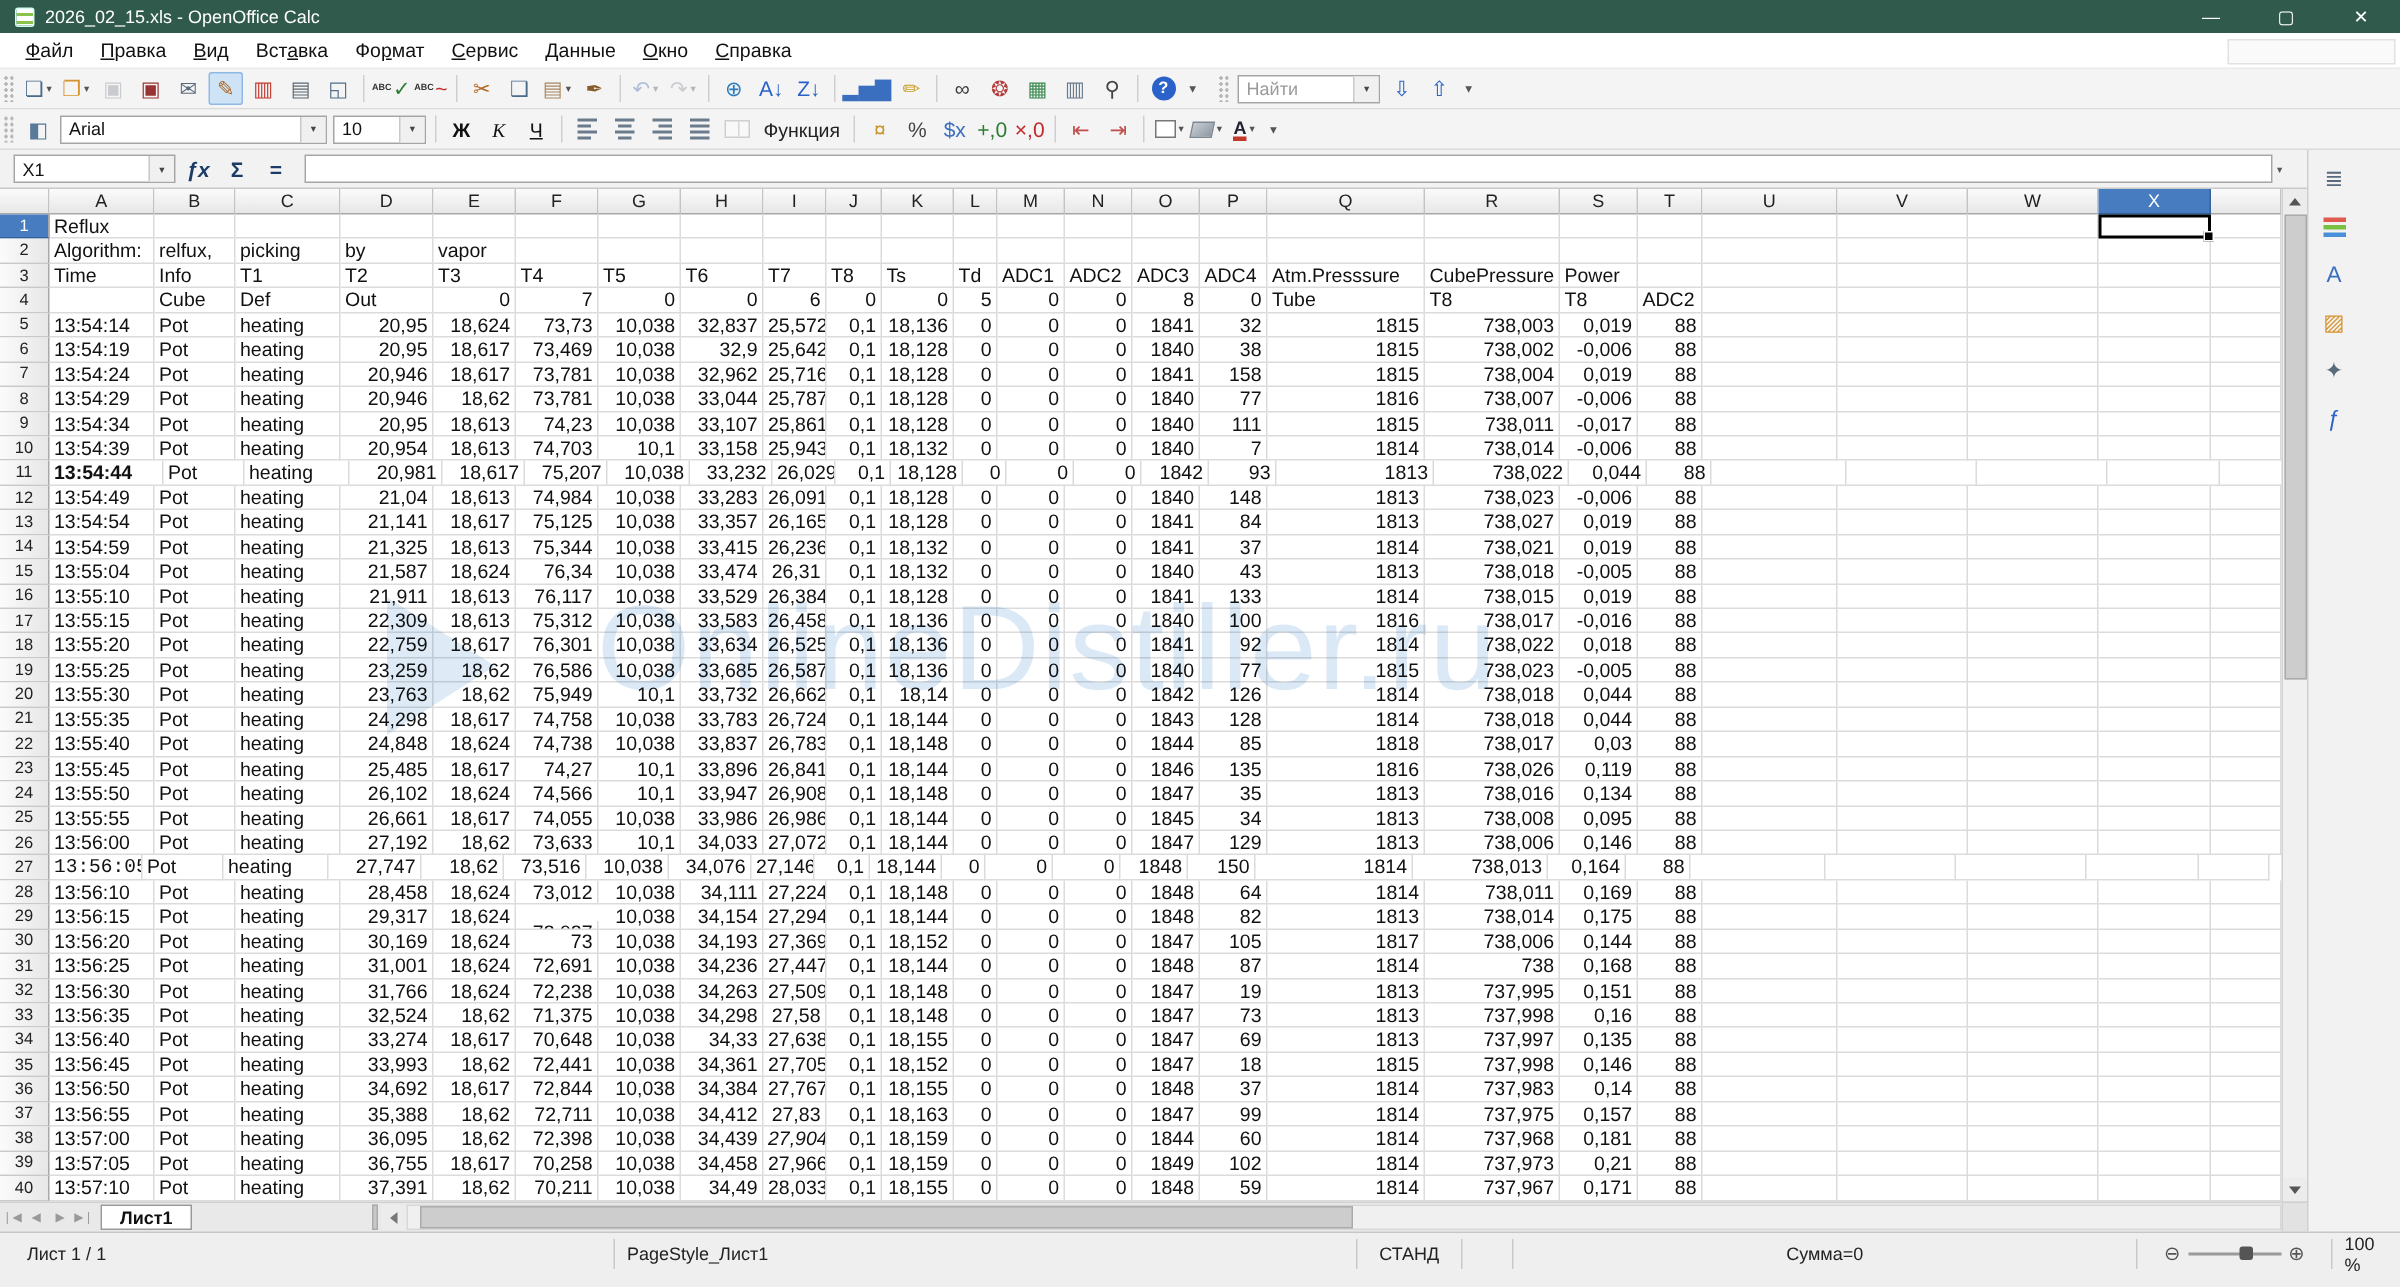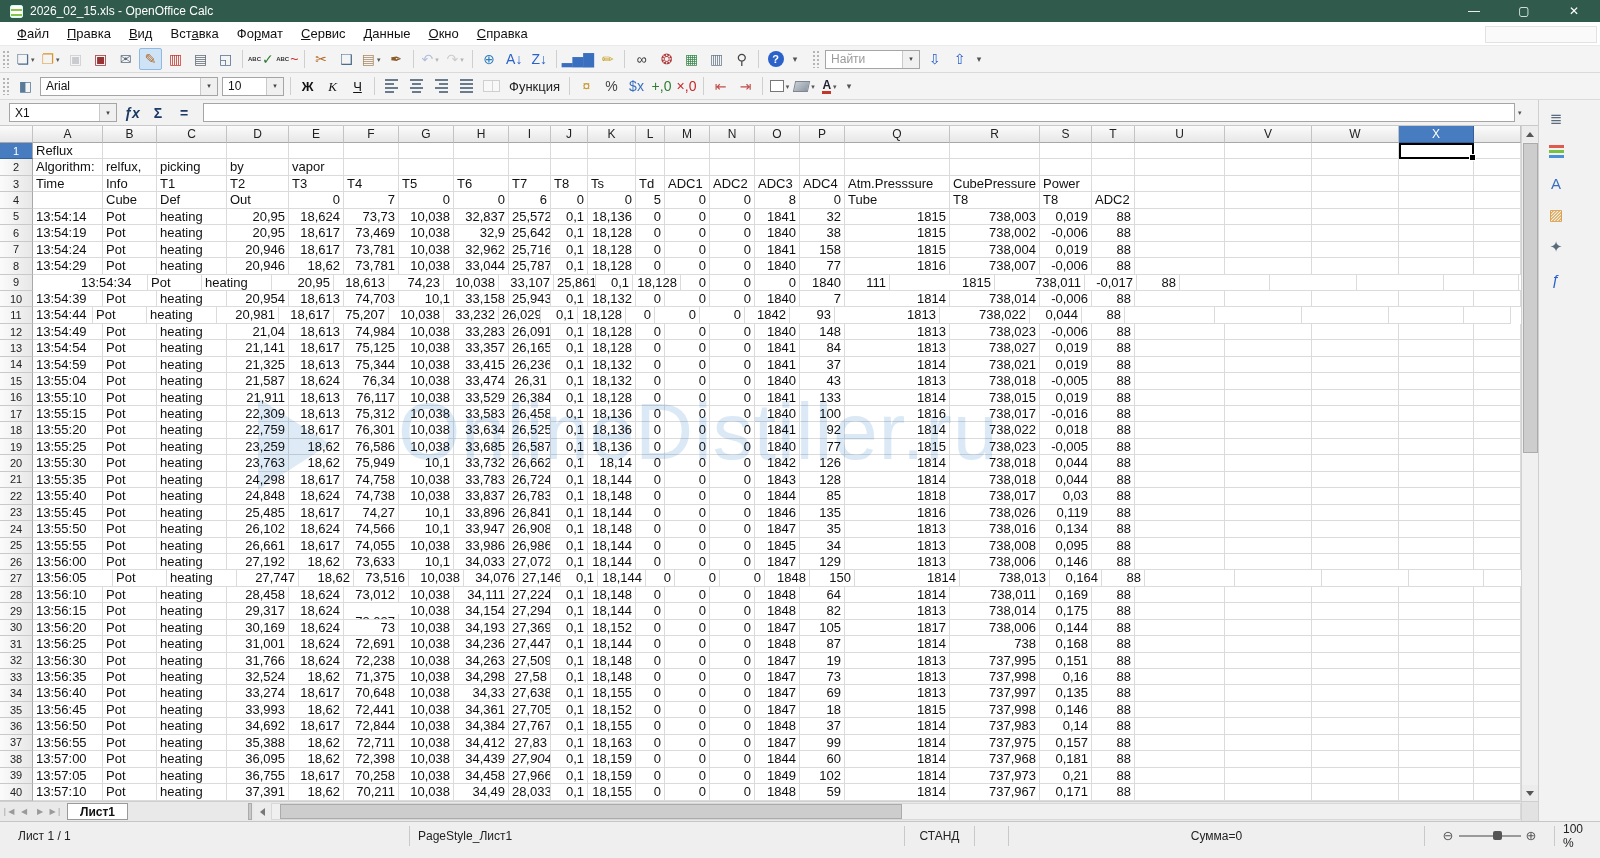--- a/index.html
+++ b/index.html
@@ -632,21 +632,21 @@
       <div class="cell num" style="width: 52px;">-0,006</div>
       <div class="cell num" style="width: 43px;">88</div>
       <div class="cell" style="width: 90px;"></div>
       <div class="cell" style="width: 87px;"></div>
       <div class="cell" style="width: 87px;"></div>
       <div class="cell" style="width: 75px;"></div>
       <div class="cell" style="width: 47px;"></div>
     </div>
     <div class="grow">
       <div class="rhdr">9</div>
-      <div class="cell" style="width: 70px; margin-left: 45px;">13:54:34</div>
+      <div class="cell" style="width: 70px;">13:54:34</div>
       <div class="cell" style="width: 54px;">Pot</div>
       <div class="cell" style="width: 70px;">heating</div>
       <div class="cell num" style="width: 62px;">20,95</div>
       <div class="cell num" style="width: 55px;">18,613</div>
       <div class="cell num" style="width: 55px;">74,23</div>
       <div class="cell num" style="width: 55px;">10,038</div>
       <div class="cell num" style="width: 55px;">33,107</div>
       <div class="cell num" style="width: 42px;">25,861</div>
       <div class="cell num" style="width: 37px;">0,1</div>
       <div class="cell num" style="width: 48px;">18,128</div>
@@ -688,21 +688,21 @@
       <div class="cell num" style="width: 52px;">-0,006</div>
       <div class="cell num" style="width: 43px;">88</div>
       <div class="cell" style="width: 90px;"></div>
       <div class="cell" style="width: 87px;"></div>
       <div class="cell" style="width: 87px;"></div>
       <div class="cell" style="width: 75px;"></div>
       <div class="cell" style="width: 47px;"></div>
     </div>
     <div class="grow">
       <div class="rhdr">11</div>
-      <div class="cell" style="width: 60px;">13:54:44</div>
+      <div class="cell" style="width: 76px; font-weight: bold;">13:54:44</div>
       <div class="cell" style="width: 54px;">Pot</div>
       <div class="cell" style="width: 70px;">heating</div>
       <div class="cell num" style="width: 62px;">20,981</div>
       <div class="cell num" style="width: 55px;">18,617</div>
       <div class="cell num" style="width: 55px;">75,207</div>
       <div class="cell num" style="width: 55px;">10,038</div>
       <div class="cell num" style="width: 55px;">33,232</div>
       <div class="cell num" style="width: 42px;">26,029</div>
       <div class="cell num" style="width: 37px;">0,1</div>
       <div class="cell num" style="width: 48px;">18,128</div>
@@ -1136,21 +1136,21 @@
       <div class="cell num" style="width: 52px;">0,146</div>
       <div class="cell num" style="width: 43px;">88</div>
       <div class="cell" style="width: 90px;"></div>
       <div class="cell" style="width: 87px;"></div>
       <div class="cell" style="width: 87px;"></div>
       <div class="cell" style="width: 75px;"></div>
       <div class="cell" style="width: 47px;"></div>
     </div>
     <div class="grow">
       <div class="rhdr">27</div>
-      <div class="cell" style="width: 80px;">13:56:05</div>
+      <div class="cell" style="width: 62px; font-family: Liberation Mono, monospace;">13:56:05</div>
       <div class="cell" style="width: 54px;">Pot</div>
       <div class="cell" style="width: 70px;">heating</div>
       <div class="cell num" style="width: 62px;">27,747</div>
       <div class="cell num" style="width: 55px;">18,62</div>
       <div class="cell num" style="width: 55px;">73,516</div>
       <div class="cell num" style="width: 55px;">10,038</div>
       <div class="cell num" style="width: 55px;">34,076</div>
       <div class="cell num" style="width: 42px;">27,146</div>
       <div class="cell num" style="width: 37px;">0,1</div>
       <div class="cell num" style="width: 48px;">18,144</div>

